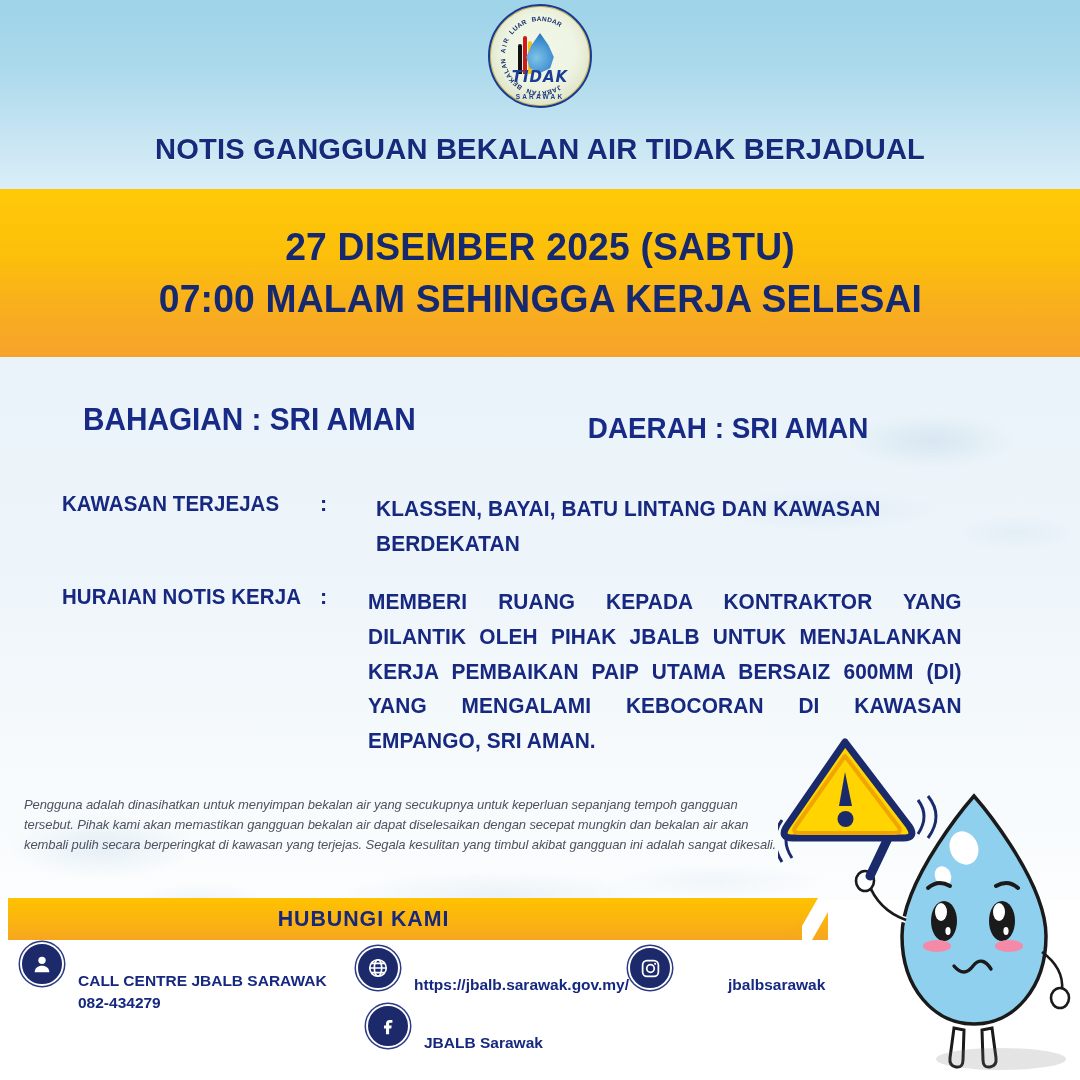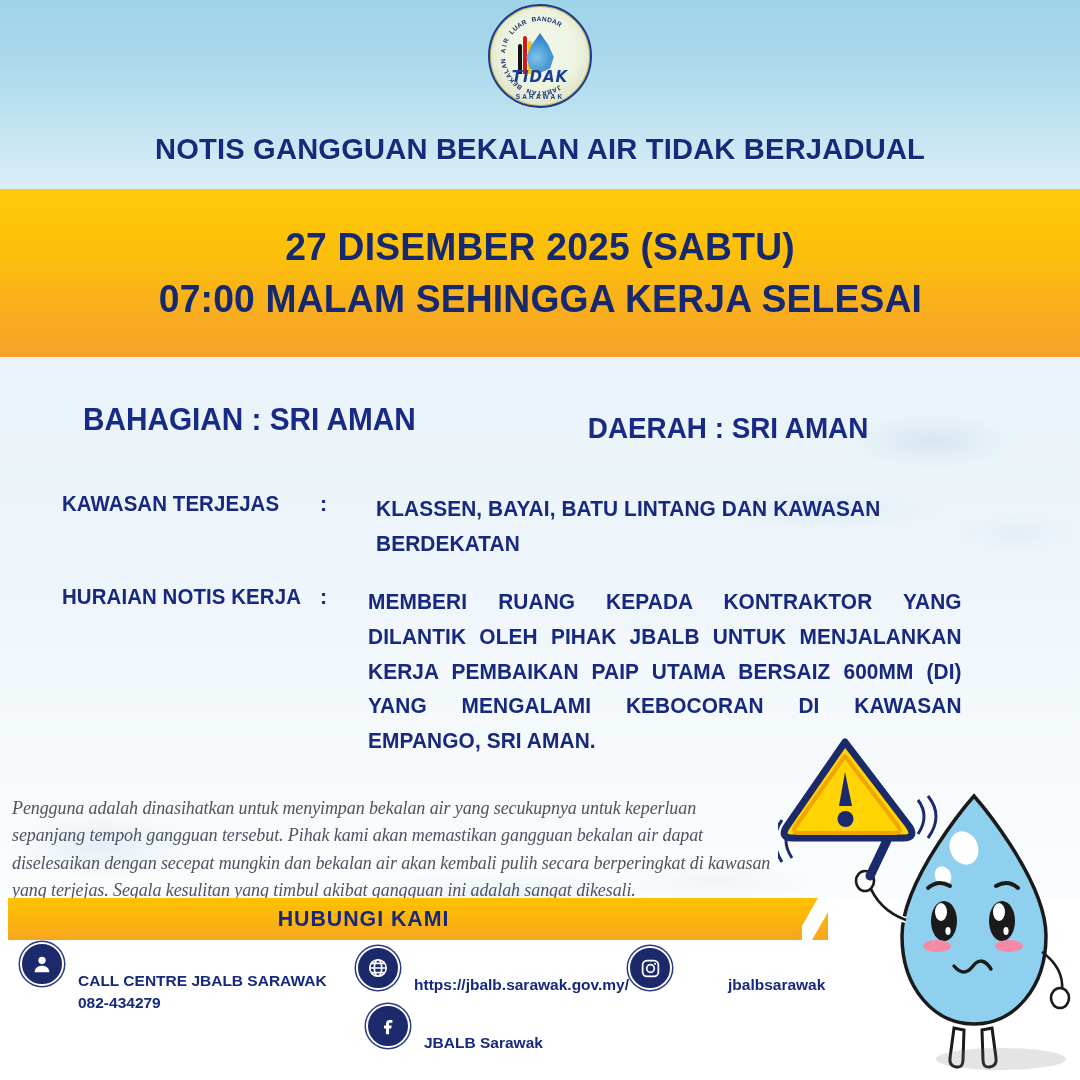--- a/index.html
+++ b/index.html
@@ -166,24 +166,24 @@
   #field-area .colon { width:56px; }
   #field-area .val { width:610px; }
 
   #field-desc { left:62px; top:585px; width:970px; }
   #field-desc .lbl { width:258px; }
   #field-desc .colon { width:48px; }
   #field-desc .val { width:612px; text-align:justify; text-align-last:left; }
 
   
   .advisory {
-    position:absolute; left:12px; top:795px; width:760px;
-    font-size:18px; line-height:1.52;
+    position:absolute; left:24px; top:795px; width:760px;
+    font-size:13px; line-height:1.52;
     font-style:italic; color:#4e5360;
-    font-family:Liberation Serif, serif;
+    font-family:Liberation Sans, sans-serif;
     letter-spacing:-0.1px;
   }
 
   
   .contact-bar-wrap {
     position:absolute; left:0; top:898px; width:952px; height:42px;
   }
   .contact-bar {
     position:absolute; left:8px; top:0; width:810px; height:42px;
     background:linear-gradient(180deg,#ffc200 0%,#fbb40f 55%,#f6a61f 100%);

